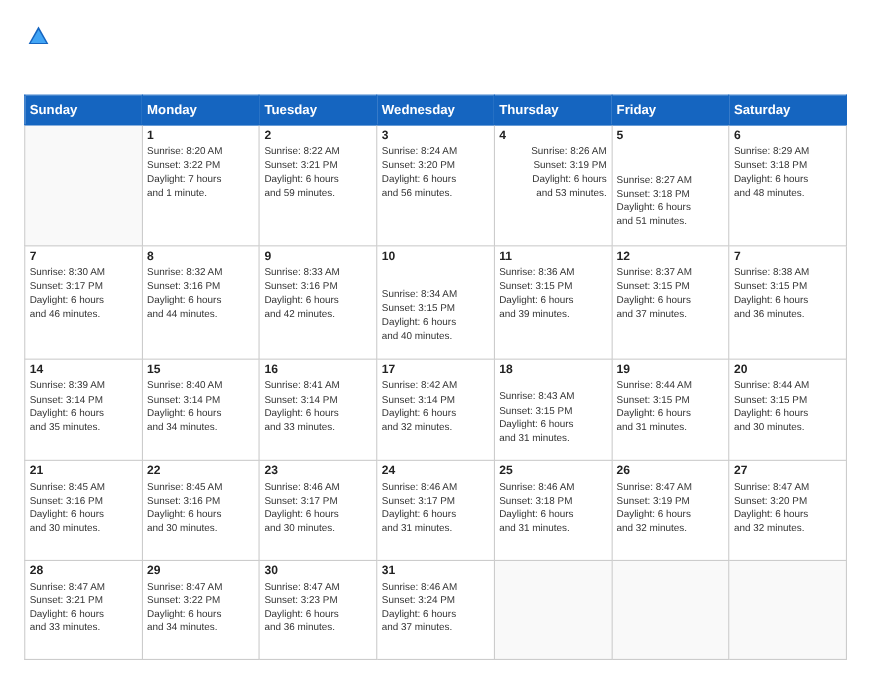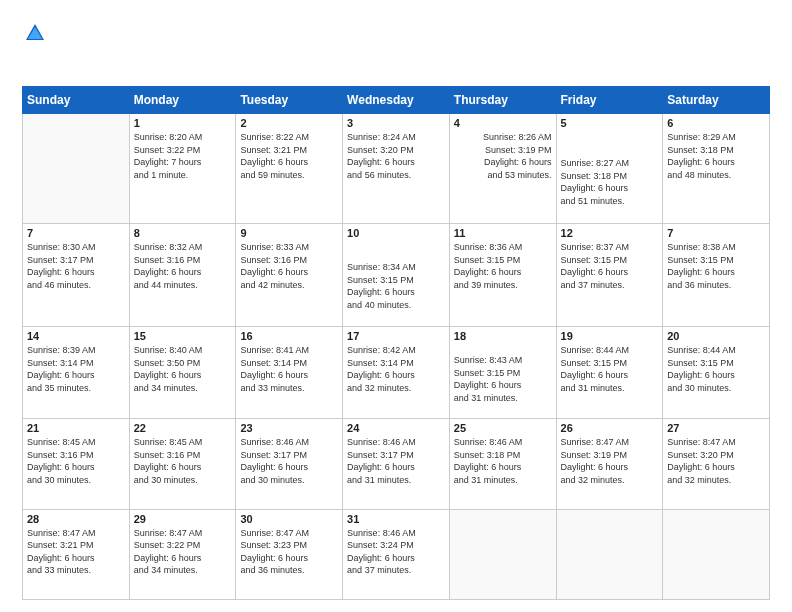--- a/index.html
+++ b/index.html
@@ -235,21 +235,21 @@
           <td>
             <span class="day-num">14</span>
             <div class="day-info" style="white-space: pre-line;">Sunrise: 8:39 AM
 Sunset: 3:14 PM
 Daylight: 6 hours
 and 35 minutes.</div>
           </td>
           <td>
             <span class="day-num">15</span>
             <div class="day-info" style="white-space: pre-line;">Sunrise: 8:40 AM
-Sunset: 3:50 PM
+Sunset: 3:14 PM
 Daylight: 6 hours
 and 34 minutes.</div>
           </td>
           <td>
             <span class="day-num">16</span>
             <div class="day-info" style="white-space: pre-line;">Sunrise: 8:41 AM
 Sunset: 3:14 PM
 Daylight: 6 hours
 and 33 minutes.</div>
           </td>

